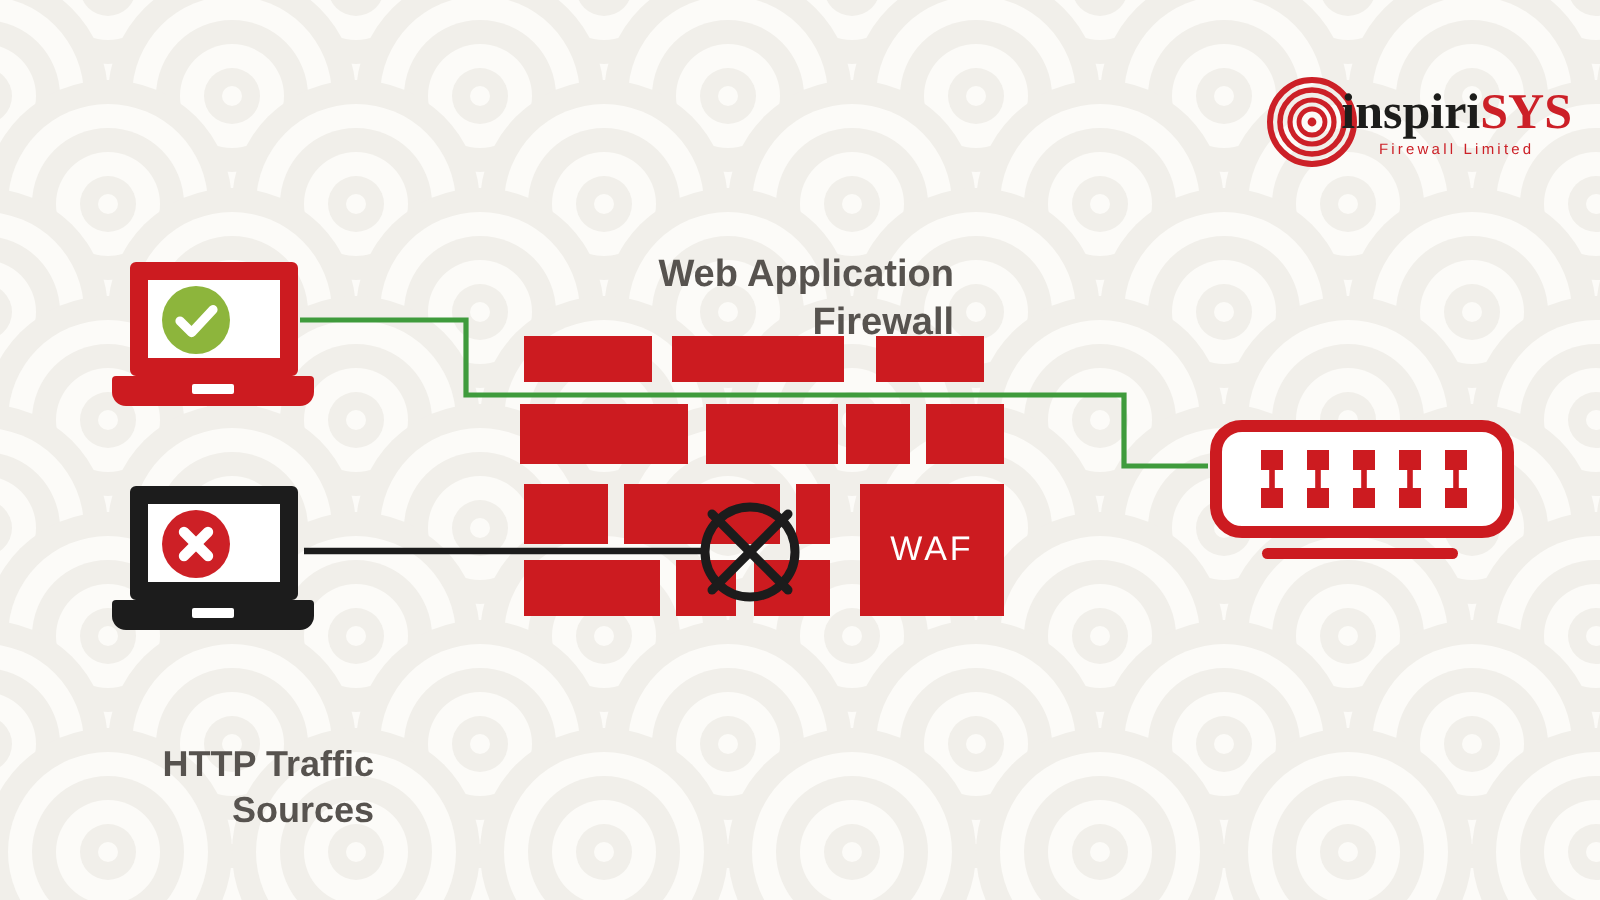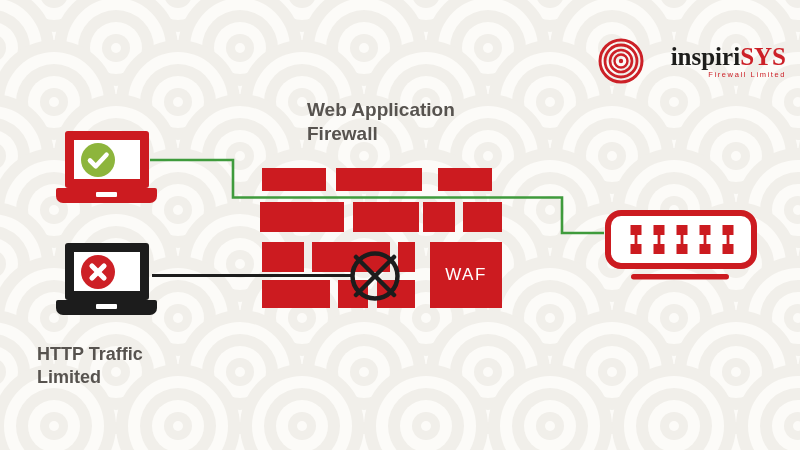--- a/index.html
+++ b/index.html
@@ -24,30 +24,30 @@
   .laptop .base{position:absolute;left:0;top:57px;width:101px;height:15px;
     background:var(--brick-red,#cc1b20);border-radius:2px 2px 7px 7px;}
   .laptop.black .base{background:var(--blocked-black,#1c1c1c);}
   .laptop .notch{position:absolute;left:40px;top:4px;width:21px;height:5px;background:#fff;border-radius:1px;}
   .laptop .badge{position:absolute;left:25px;top:12px;width:34px;height:34px;}
 
   
   .server{position:absolute;left:600px;top:208px;z-index:4;}
 
   
-  .caption{position:absolute;z-index:5;text-align:left;font-weight:700;
-    color:var(--text-gray,#57534f);}
+  .caption{position:absolute;z-index:5;text-align:right;font-weight:700;
+    color:var(--text-gray,#57534f);margin-top:28px;}
   .caption.title{left:307px;top:98px;width:170px;font-size:19px;line-height:1.28;}
   .caption.sources{left:37px;top:343px;width:150px;font-size:18px;line-height:1.3;}
   .caption.destination{left:603px;top:298px;width:150px;font-size:18px;line-height:1.3;}
 
   
   .logo{position:absolute;right:14px;top:37px;z-index:5;display:flex;align-items:center;}
   .logo .rings{width:48px;height:48px;flex:0 0 auto;}
-  .logo .text{margin-left:-9px;display:flex;flex-direction:column;align-items:flex-end;padding-left:35px;}
+  .logo .text{margin-left:-9px;display:flex;flex-direction:column;align-items:center;}
   .logo .wordmark{font-family:"Liberation Serif", serif;font-weight:700;font-size:25px;
     line-height:1;white-space:nowrap;color:var(--logo-black,#1d1d1b);}
   .logo .wordmark .sys{color:var(--logo-red,#cc2027);}
   .logo .tagline{font-size:7.5px;letter-spacing:1.6px;color:var(--logo-red,#cc2027);
     margin-top:1px;white-space:nowrap;}
 </style>
 </head>
 <body>
 
 <div class="stage">
@@ -574,21 +574,21 @@
           <rect x="-5.5" y="17" width="11" height="10"></rect>
             <rect x="-1.4" y="26" width="2.8" height="10"></rect>
             <rect x="-5.5" y="36" width="11" height="10"></rect>
         </g>
         <rect x="31" y="66" width="98" height="5.5" rx="2.7"></rect>
       </g>
     </svg>
   </div>
 
   <div class="caption title">Web Application Firewall</div>
-  <div class="caption sources">HTTP Traffic Limited</div>
+  <div class="caption sources">HTTP Traffic Sources</div>
 
   <div class="logo">
     <svg class="rings" viewBox="0 0 48 48">
       <g fill="none" stroke="#cc2027">
         <circle cx="24" cy="24" r="21" stroke-width="3"></circle>
         <circle cx="24" cy="24" r="16" stroke-width="2.8"></circle>
         <circle cx="24" cy="24" r="11" stroke-width="2.6"></circle>
         <circle cx="24" cy="24" r="6.5" stroke-width="2.4"></circle>
       </g>
       <circle cx="24" cy="24" r="2.2" fill="#cc2027"></circle>

